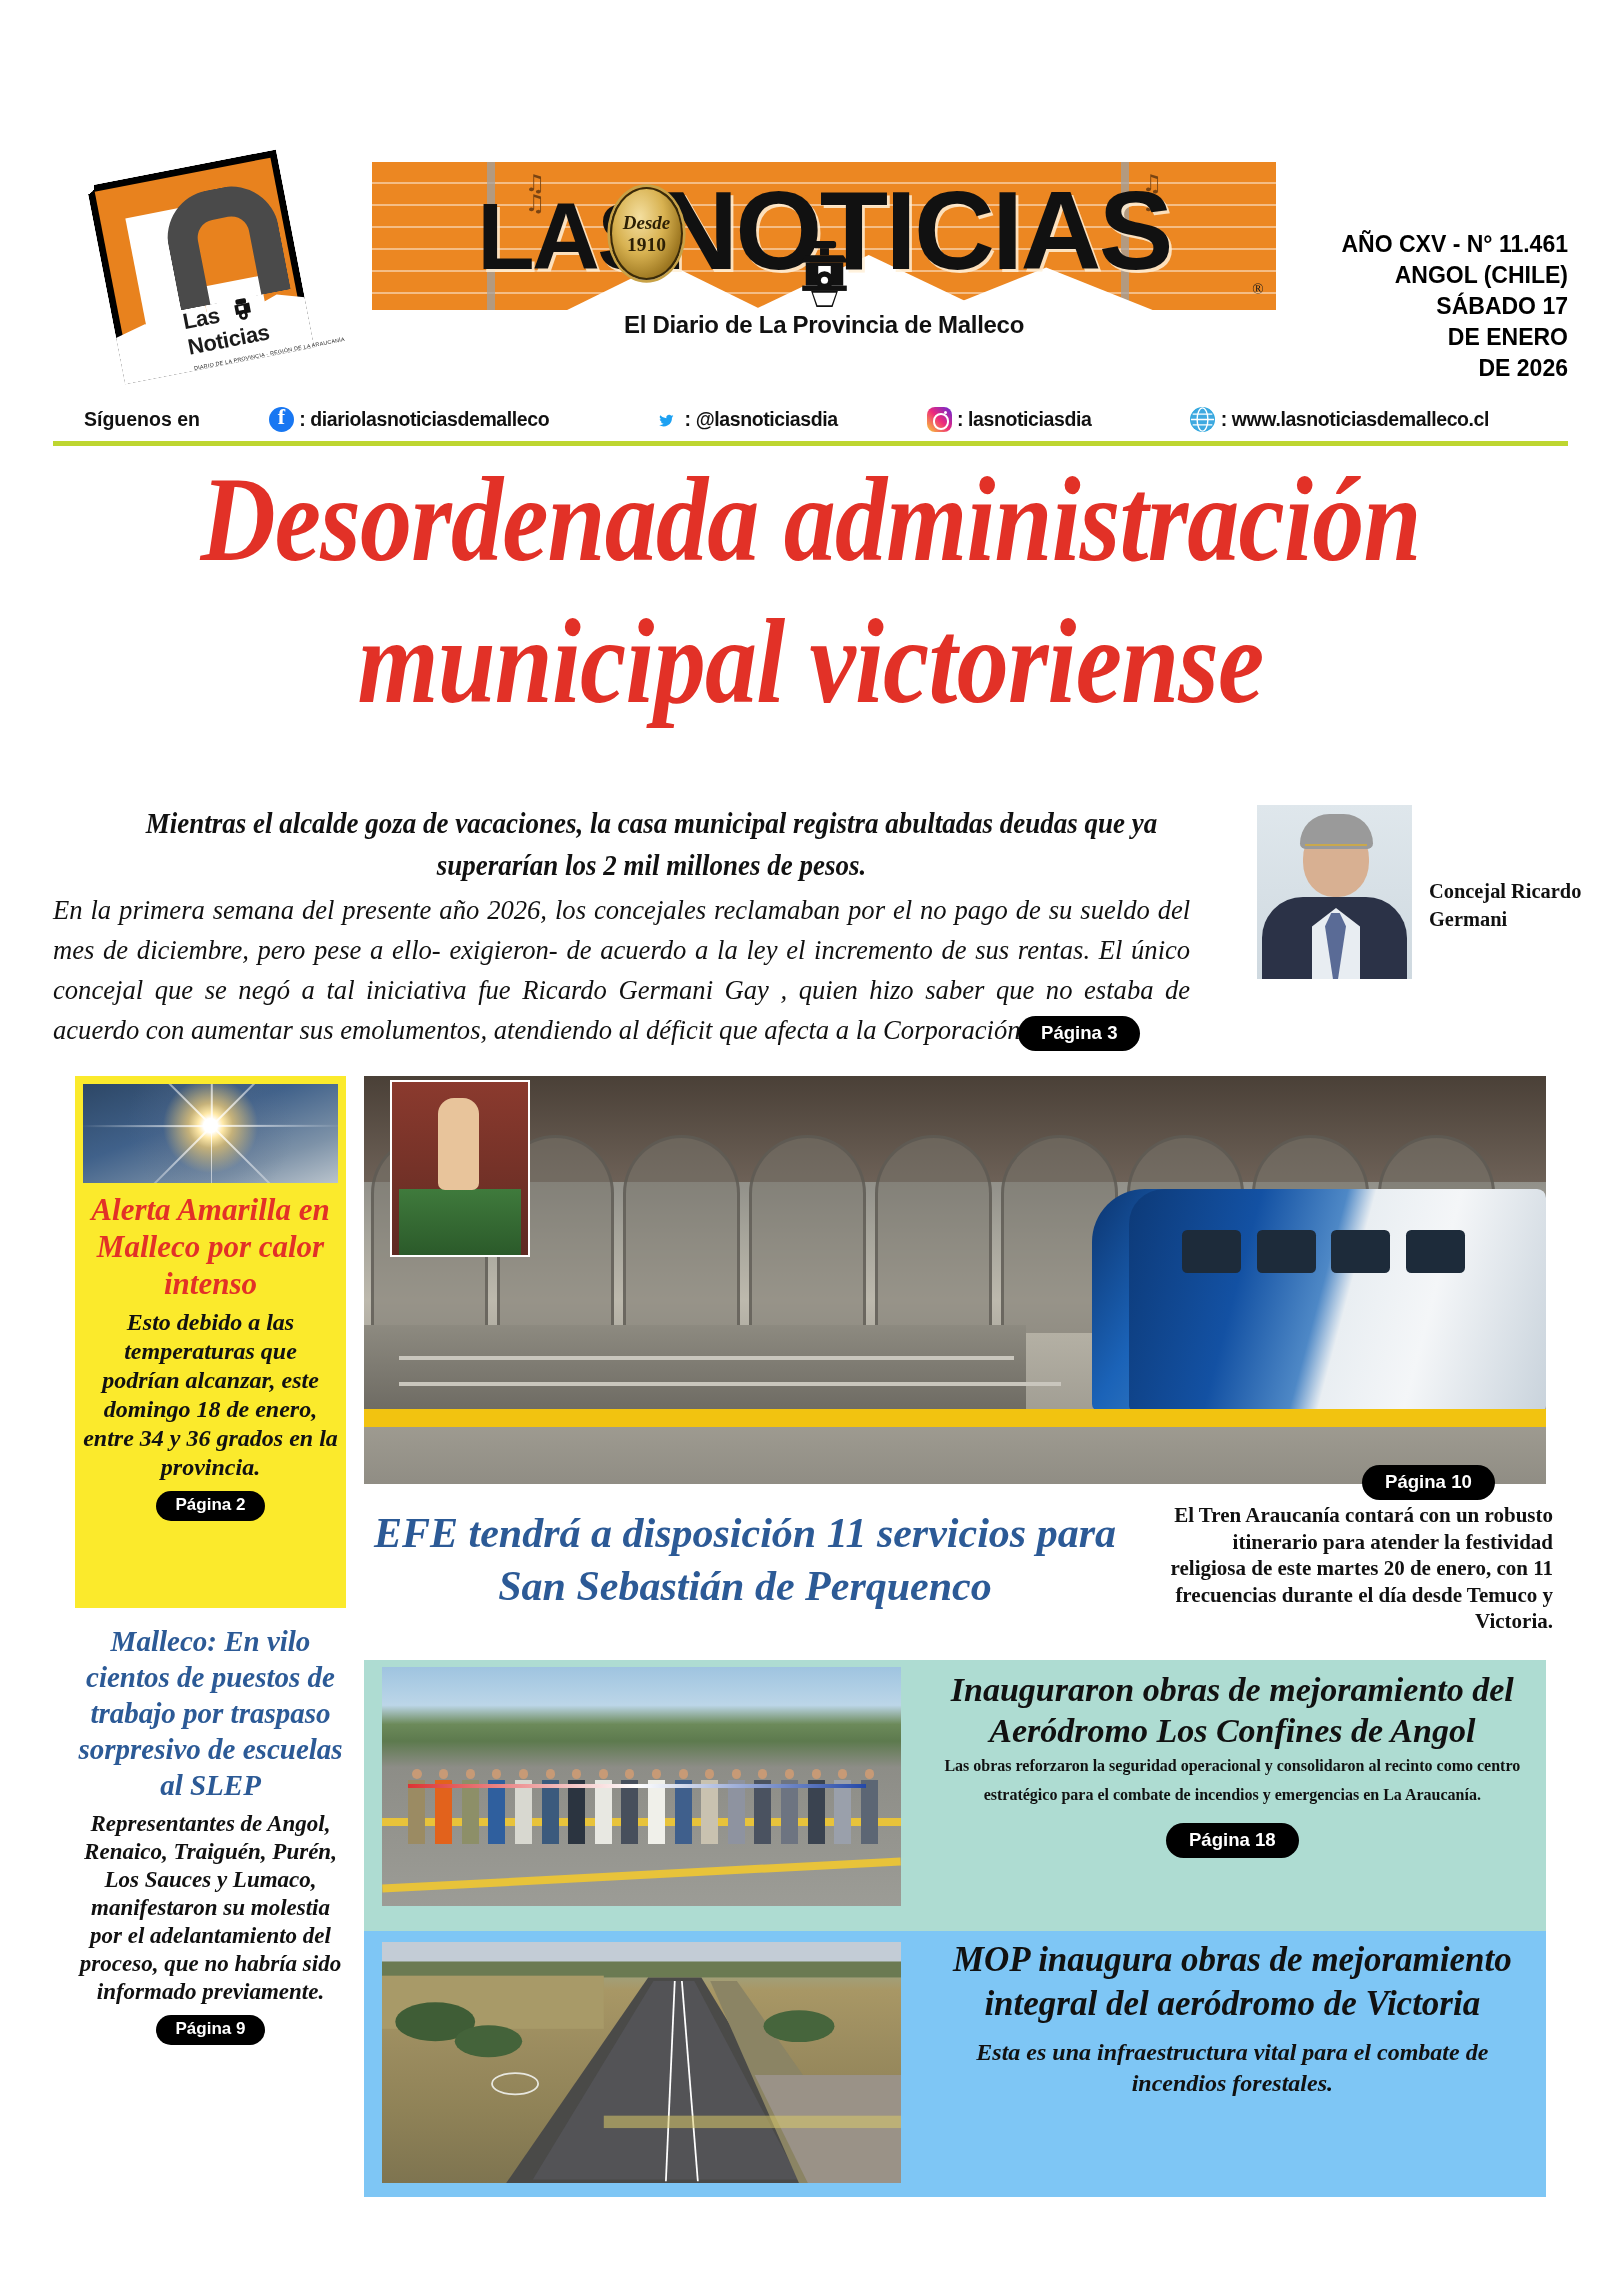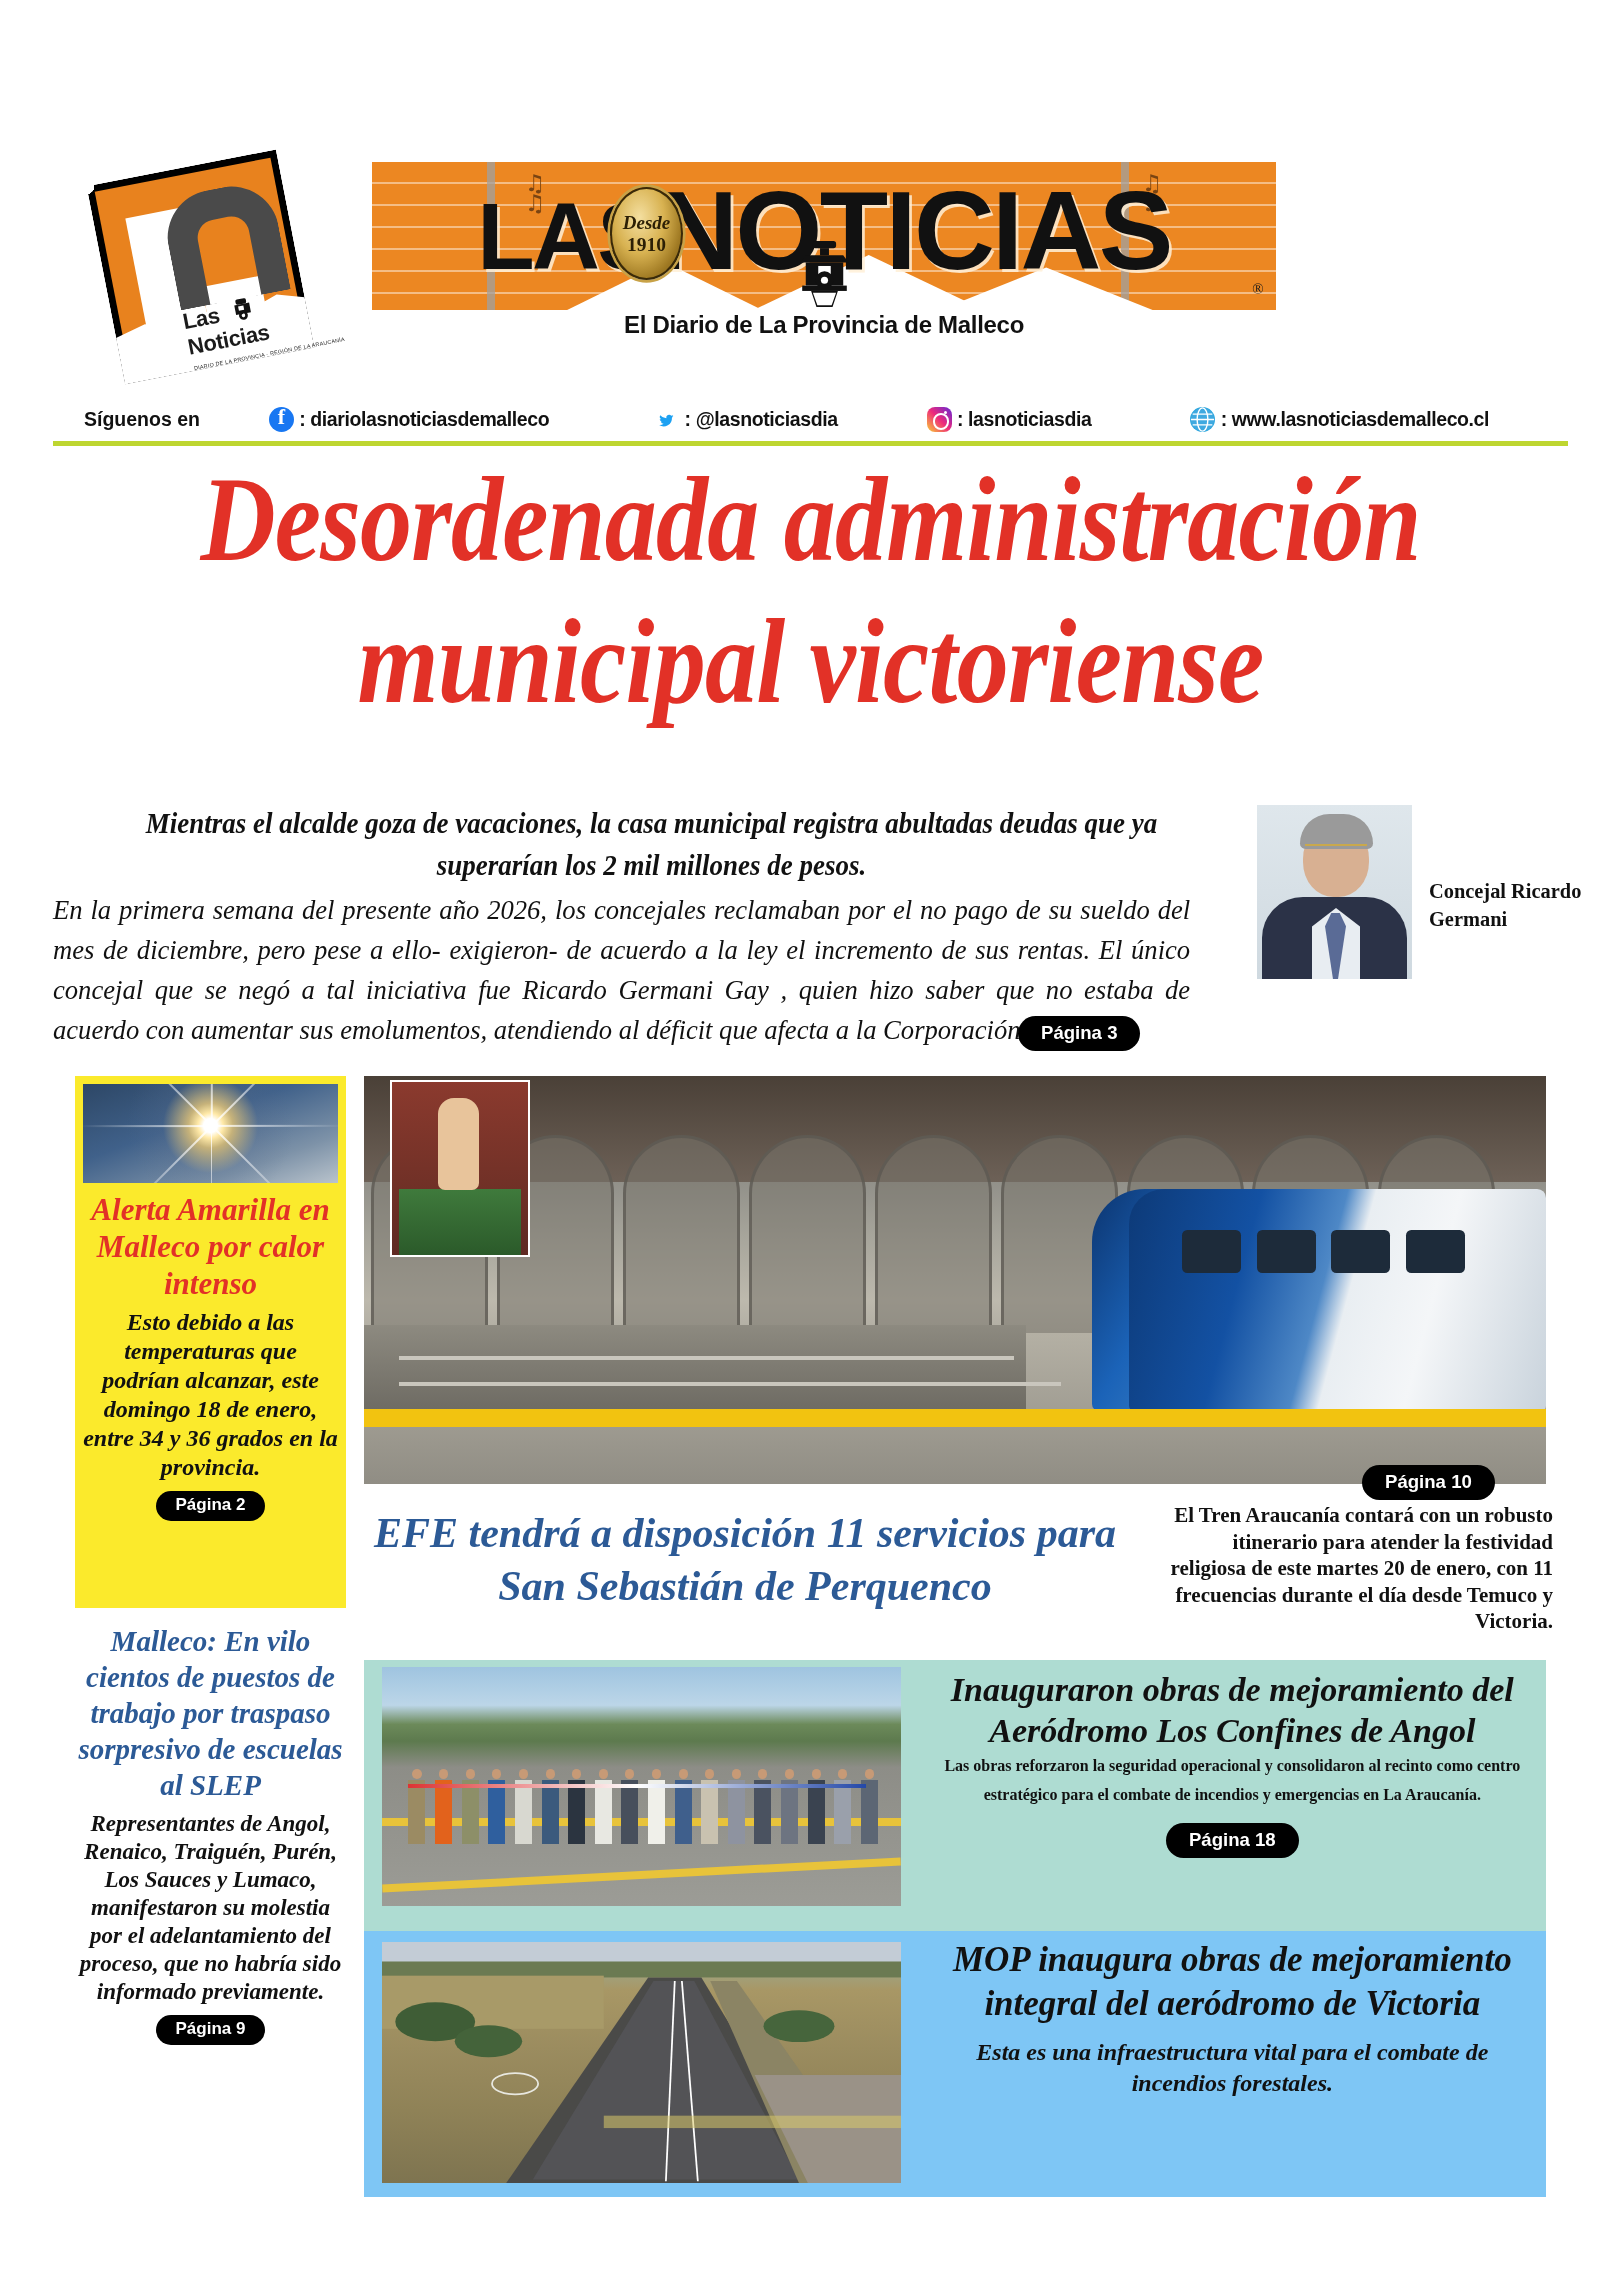--- a/index.html
+++ b/index.html
@@ -364,20 +364,27 @@
           <rect x="8" y="50" width="50" height="6" fill="#111"></rect>
           <path d="M18 56 h30 l-6 18 h-18 z" fill="#111"></path>
           <path d="M20 58 h26 l-5 14 h-16 z" fill="#fff"></path>
         </svg>
 
         <div class="reg-mark">®</div>
       </div>
       <div class="tagline">El Diario de La Provincia de Malleco</div>
     </div>
 
+    <div class="edition">
+      <div>AÑO CXV - N° 11.461</div>
+      <div>ANGOL (CHILE)</div>
+      <div>SÁBADO 17</div>
+      <div>DE ENERO</div>
+      <div>DE 2026</div>
+    </div>
   </div>
 
   <div class="social-bar">
     <div style="margin-right:69px;">Síguenos en</div>
 
     <div class="social-item" style="margin-right:105px;">
       <span class="ic ic-fb"></span>
       <span class="lbl">: diariolasnoticiasdemalleco</span>
     </div>
 

